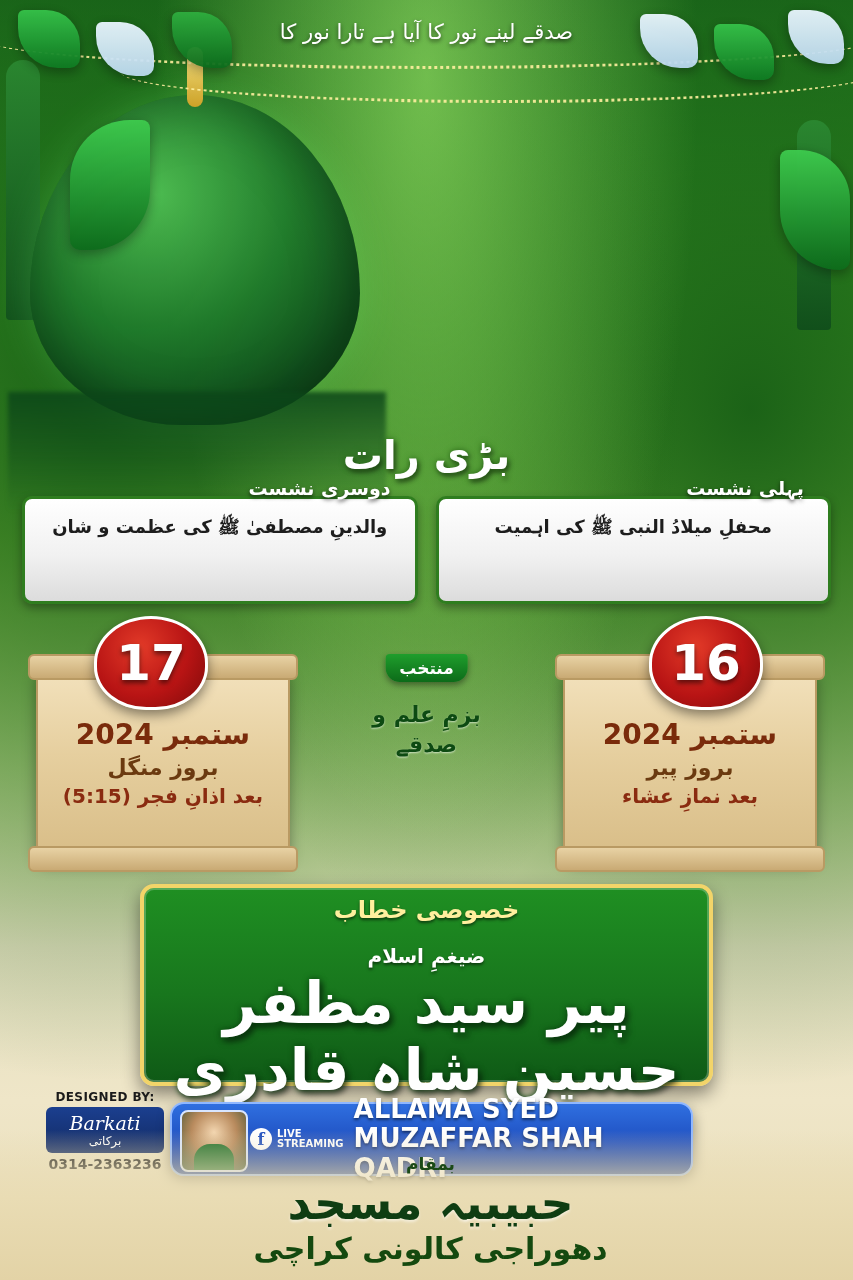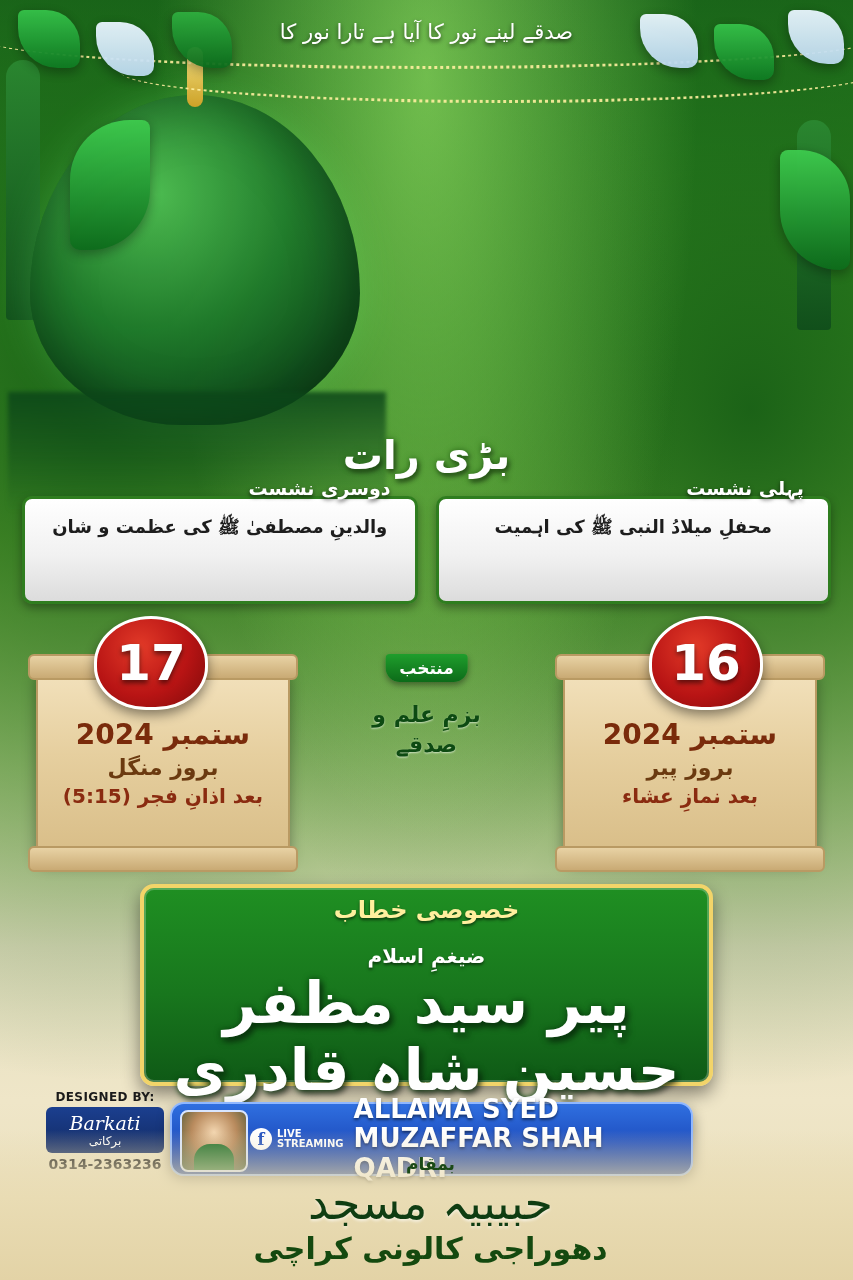--- a/index.html
+++ b/index.html
@@ -234,21 +234,21 @@
   }
 
   
   .venue{
     position:absolute;left:8px;right:0;bottom:14px;text-align:center;direction:rtl;
   }
   .venue-top{
     font-size:17px;color:#1b4a16;font-weight:bold;margin-bottom:2px;
   }
   .venue-main{
-    font-size:46px;font-weight:normal;color:#0f3d12;line-height:1.2;
+    font-size:46px;font-weight:bold;color:#0f3d12;line-height:1.2;
     text-shadow:0 2px 3px rgba(255,255,255,.55);
   }
   .venue-sub{font-size:30px;font-weight:bold;color:#14490f;}
   .sand{
     position:absolute;left:0;right:0;bottom:0;height:150px;
     background:linear-gradient(180deg,rgba(232,220,184,0) 0%, #e9dcb4 45%, #e3d3a6 100%);
   }
 </style>
 </head>
 <body>

